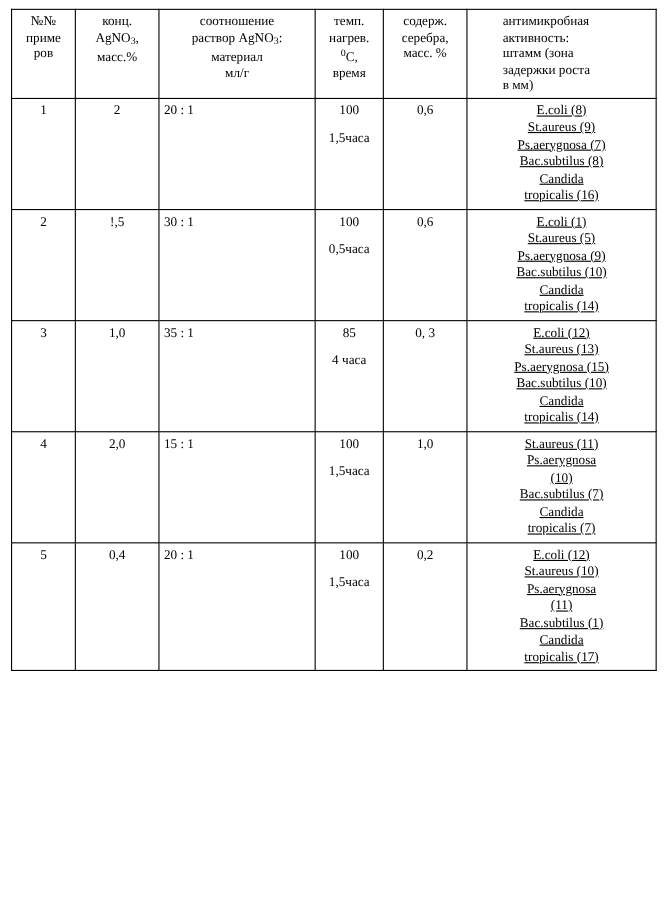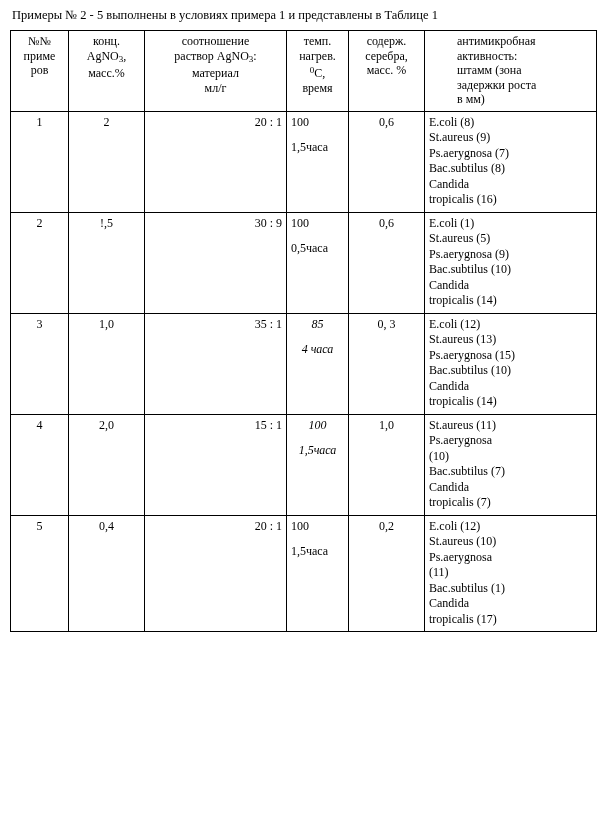--- a/index.html
+++ b/index.html
@@ -62,58 +62,57 @@
   }
   th.just {
     text-align: justify;
     text-align-last: left;
   }
   td.num, td.c {
     text-align: center;
     line-height: 15px;
   }
   td.mid {
-    text-align: right;
+    text-align: left;
     line-height: 15px;
   }
   td.temp {
     text-align: left;
     padding-left: 5px;
     line-height: 15px;
   }
   td.temp.ctr {
     text-align: center;
     padding-left: 4px;
-    font-style: italic;
   }
   td.act {
     text-align: left;
     line-height: 15.5px;
     padding-left: 5px;
+    text-decoration: underline;
   }
   .gap {
     display: block;
     height: 10px;
   }
   sub {
     font-size: 9px;
     vertical-align: -0.25em;
   }
   sup {
     font-size: 9px;
     vertical-align: 0.45em;
   }
-  .line { display: block; }
+  .line { display: block; text-align: center; }
 </style>
 </head>
 <body>
 
 <div class="page">
 
-  <p class="intro">Примеры № 2 - 5 выполнены в условиях примера 1 и представлены в Таблице 1</p>
 
   <table class="main">
     <colgroup>
       <col class="c0">
         <col class="c1">
         <col class="c2">
         <col class="c3">
         <col class="c4">
         <col class="c5">
     </colgroup>
@@ -173,21 +172,21 @@
           <span class="line">Ps.aerygnosa (7)</span>
           <span class="line">Bac.subtilus (8)</span>
           <span class="line">Candida</span>
           <span class="line">tropicalis (16)</span>
         </td>
       </tr>
 
       <tr>
         <td class="num">2</td>
         <td class="c">!,5</td>
-        <td class="mid">30  :  9</td>
+        <td class="mid">30  :  1</td>
         <td class="temp">
           <span class="line">100</span>
           <span class="gap"></span>
           <span class="line">0,5часа</span>
         </td>
         <td class="c">0,6</td>
         <td class="act">
           <span class="line">E.coli (1)</span>
           <span class="line">St.aureus (5)</span>
           <span class="line">Ps.aerygnosa (9)</span>

